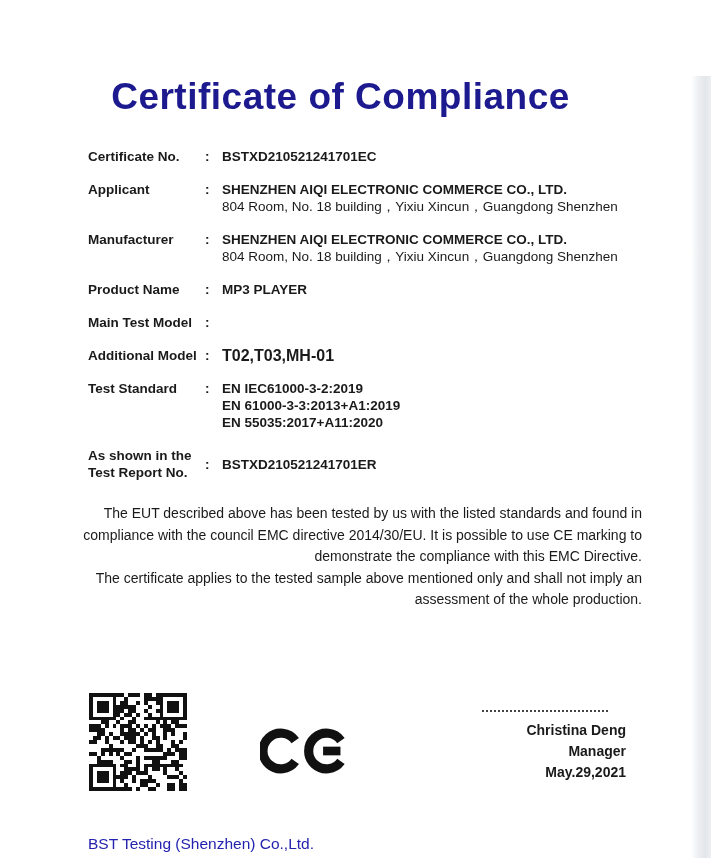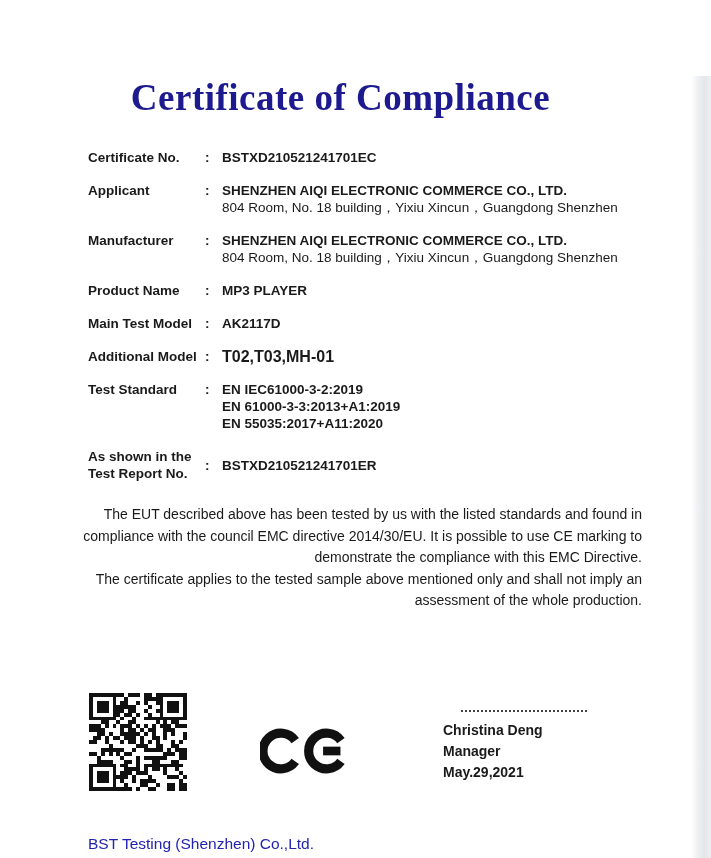--- a/index.html
+++ b/index.html
@@ -9,21 +9,21 @@
     position:relative;
   }
   .page{position:relative;width:711px;height:858px;background:#fff;}
   .edge-strip{
     position:absolute;top:0;right:0;bottom:0;width:20px;
     background:linear-gradient(to right,#ffffff 0%,#eef0f3 35%,#e3e6ea 70%,#edeff2 100%);
   }
   
   .title{
     margin:76px 70px 0 40px;text-align:center;
-    font-family:Liberation Serif, serif;font-weight:bold;
+    font-family:Liberation Sans, sans-serif;font-weight:bold;
     font-size:37px;letter-spacing:.5px;color:var(--title-blue,#1c1a8e);
   }
   
   .fields{margin:30px 60px 0 88px;font-size:13.5px;line-height:17px;}
   .field-row{display:flex;align-items:flex-start;margin-top:16px;}
   .field-row.center{align-items:center;}
   .f-label{width:117px;font-weight:bold;flex:0 0 117px;}
   .f-colon{width:17px;flex:0 0 17px;font-weight:bold;}
   .f-value{flex:1;}
   .f-value .vname{font-weight:bold;display:block;}
@@ -33,21 +33,21 @@
   .mb13{margin-bottom:13px;}.mb8{margin-bottom:8px;}
   .mb6{margin-bottom:6px;}.mb4{margin-bottom:4px;}
   .mb3{margin-bottom:3px;}.mb2{margin-bottom:2px;}
   .small-val{font-size:16px;}
   
   .body-text{margin:22px 60px 0 64px;width:578px;font-size:14px;line-height:21.5px;}
   .body-text p{margin:0;text-align:right;}
   
   .qr{position:absolute;left:89px;top:617px;width:98px;height:98px;}
   .ce{position:absolute;left:260px;top:637px;width:96px;height:76px;}
-  .sig{position:absolute;left:443px;top:634px;width:162px;text-align:left;}
+  .sig{position:absolute;left:464px;top:634px;width:162px;text-align:right;}
   .sig-line{width:126px;margin:0 auto 8px auto;border-top:2px dotted #444;height:0;}
   .sig-name,.sig-role,.sig-date{font-weight:bold;font-size:14px;line-height:21px;}
   
   .footer{position:absolute;left:88px;top:758px;color:var(--footer-blue,#2323b0);}
   .f-company{font-size:15.5px;line-height:20px;margin-bottom:7px;}
 </style>
 </head>
 <body>
 
 <div class="page">
@@ -82,21 +82,20 @@
 
     <div class="field-row mb4">
       <div class="f-label">Product Name</div>
       <div class="f-colon">:</div>
       <div class="f-value bold">MP3 PLAYER</div>
     </div>
 
     <div class="field-row mb4">
       <div class="f-label">Main Test Model</div>
       <div class="f-colon">:</div>
-      <div class="f-value bold">AK2117D</div>
     </div>
 
     <div class="field-row mb6">
       <div class="f-label">Additional Model</div>
       <div class="f-colon">:</div>
       <div class="f-value bold small-val">T02,T03,MH-01</div>
     </div>
 
     <div class="field-row mb2">
       <div class="f-label">Test Standard</div>

